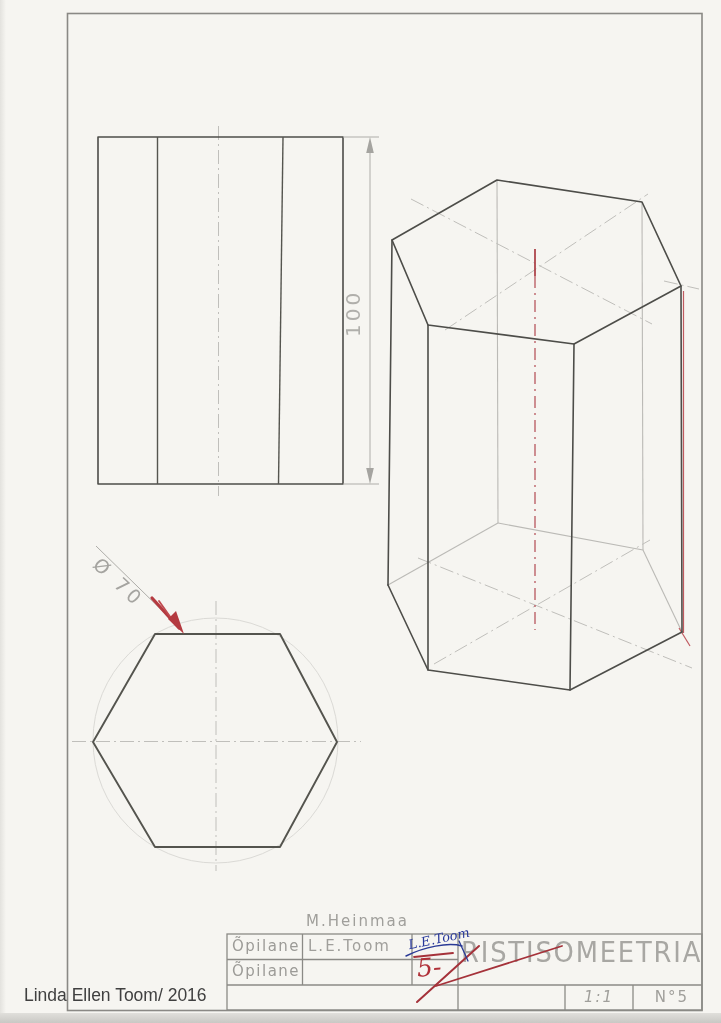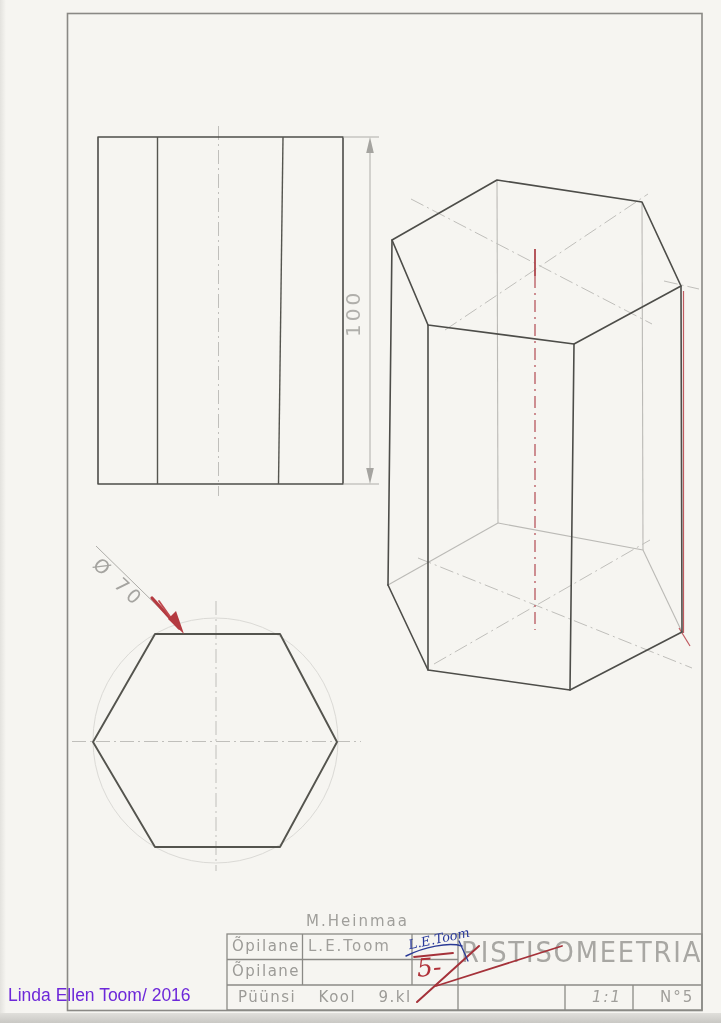--- a/index.html
+++ b/index.html
@@ -33,27 +33,27 @@
   
   .t{position:absolute;white-space:nowrap;}
   .pencil{color:#9c9b97;letter-spacing:1.5px;font-size:15px;}
   .pencil-val{color:#a09f9b;letter-spacing:2px;font-size:15px;}
   .big-title{color:#a8a7a3;font-size:28px;letter-spacing:2px;
     transform:scaleX(0.92);transform-origin:left center;}
   .dim{color:#b0afab;font-size:20px;letter-spacing:3px;}
   .dim-rot{left:330px;top:302px;width:46px;transform:rotate(-90deg);}
   .dia-rot{left:104px;top:553px;transform:rotate(43deg);transform-origin:left top;
     color:#a5a4a0;font-size:19px;letter-spacing:4px;}
-  .credit{left:8px;top:985px;font-family:"Liberation Sans",sans-serif;
-    font-size:17.5px;color:#6d28d9;}
+  .credit{left:24px;top:985px;font-family:"Liberation Sans",sans-serif;
+    font-size:17.5px;color:#404040;}
   .sig{left:408px;top:931px;font-family:"DejaVu Serif",serif;font-style:italic;
     font-size:13px;color:#27379b;transform:rotate(-12deg);}
   .grade{left:417px;top:953px;font-family:"DejaVu Serif",serif;font-style:italic;
     font-size:25px;color:#b03038;transform:rotate(-4deg);}
-  .cell-center{padding-left:27px;}
+  .cell-center{text-align:center;}
   .italic{font-style:italic;}
 </style>
 </head>
 <body>
 
 <div class="sheet">
 
   <svg width="721" height="1023" viewBox="0 0 721 1023">
 
     <g>
@@ -125,21 +125,20 @@
       <line x1="458" y1="934" x2="458" y2="1010" class="tb"></line>
       <line x1="565" y1="985" x2="565" y2="1010" class="tb"></line>
       <line x1="633" y1="985" x2="633" y2="1010" class="tb"></line>
     </g>
   </svg>
 
   <div class="t pencil" style="left:232px;top:937px">Õpilane</div>
   <div class="t pencil-val" style="left:308px;top:937px">L.E.Toom</div>
   <div class="t pencil" style="left:232px;top:962px">Õpilane</div>
   <div class="t pencil-val" style="left:306px;top:912px">M.Heinmaa</div>
-  <div class="t pencil" style="left:238px;top:988px;word-spacing:16px">Püünsi Kool 9.kl</div>
   <div class="t big-title" style="left:461px;top:936px">RISTISOMEETRIA</div>
   <div class="t pencil-val cell-center italic" style="left:565px;top:988px;width:68px">1:1</div>
   <div class="t pencil-val cell-center" style="left:633px;top:988px;width:78px">N°5</div>
   <div class="t sig">L.E.Toom</div>
   <div class="t grade">5-</div>
   <div class="t dim dim-rot">100</div>
   <div class="t dia-rot">Ø 70</div>
   <div class="t credit">Linda Ellen Toom/ 2016</div>
 
   <svg width="721" height="1023" viewBox="0 0 721 1023" style="pointer-events:none">

